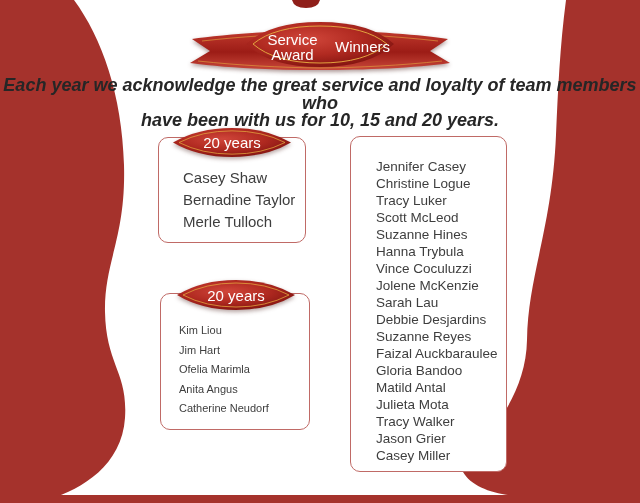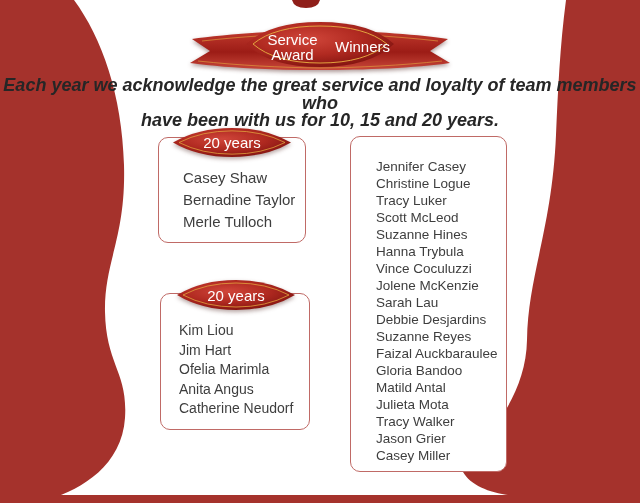--- a/index.html
+++ b/index.html
@@ -37,21 +37,21 @@
   .badge-label{
     position:absolute;inset:0;display:flex;align-items:center;justify-content:center;
     color:#fff;font-size:15px;
   }
   .card-20 .badge{left:13px;top:-12px;width:120px;height:33px;}
   .card-15 .badge{left:15px;top:-16px;width:120px;height:34px;}
   .card-10 .badge{left:25px;top:-15px;width:107px;height:29px;}
   .card-10 .badge-label{font-size:13.5px;}
   .names{color:#3e3e3e;}
   .card-20 .names{padding:29px 0 0 24px;font-size:15px;line-height:22px;}
-  .card-15 .names{padding:27px 0 0 18px;font-size:14px;line-height:19.5px;}
+  .card-15 .names{padding:27px 0 0 18px;font-size:11px;line-height:19.5px;}
   .card-10 .names{padding:21px 0 0 25px;font-size:13.5px;line-height:17px;}
   .name{white-space:nowrap;}
 </style>
 </head>
 <body>
 
 <div class="page">
 
   <svg class="bg" viewBox="0 0 640 503" aria-hidden="true">
     <defs>

